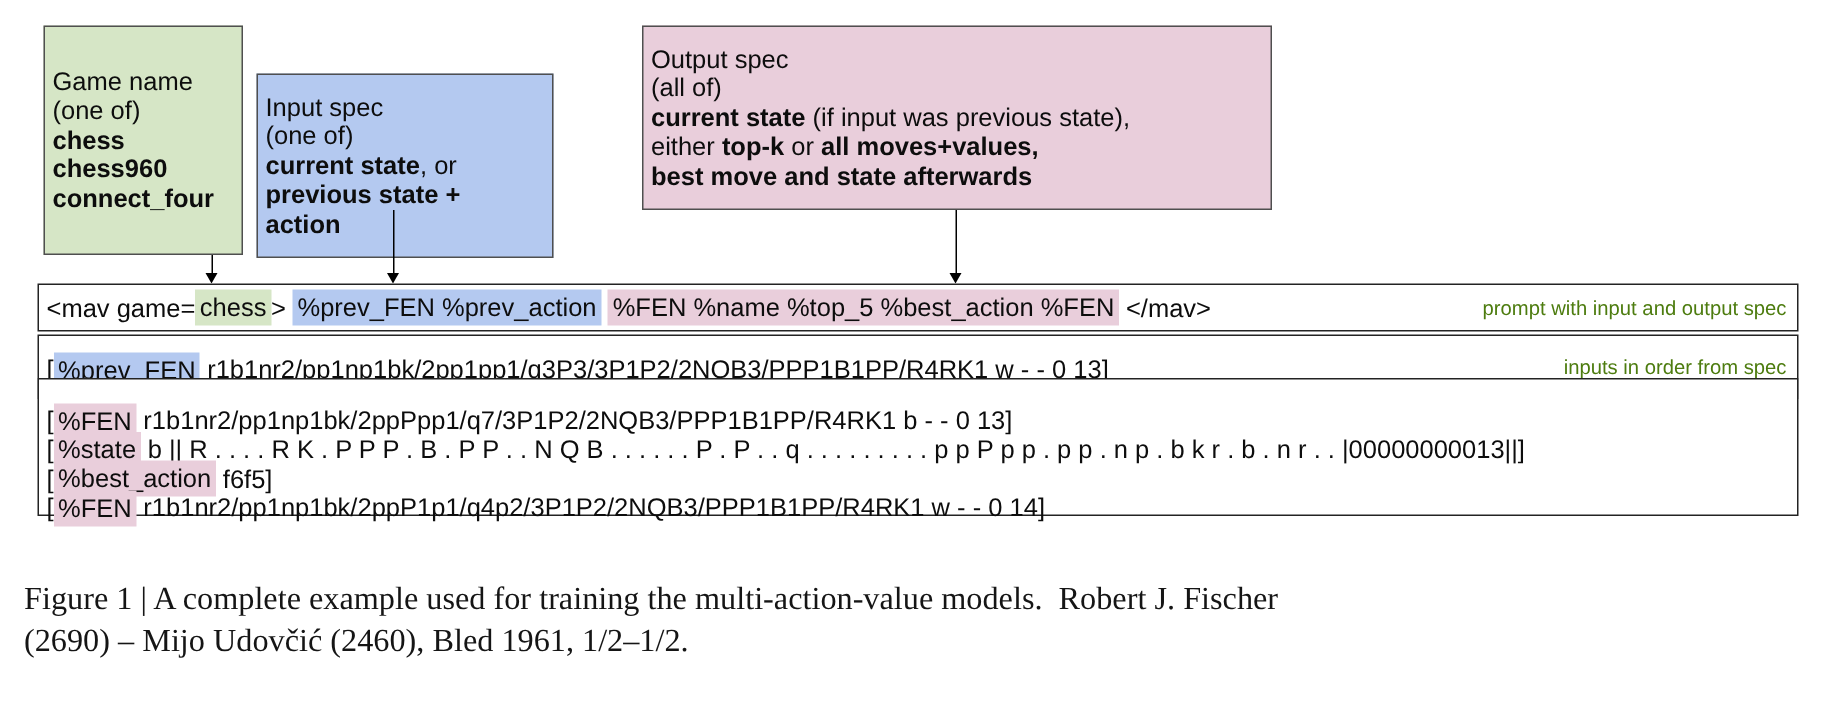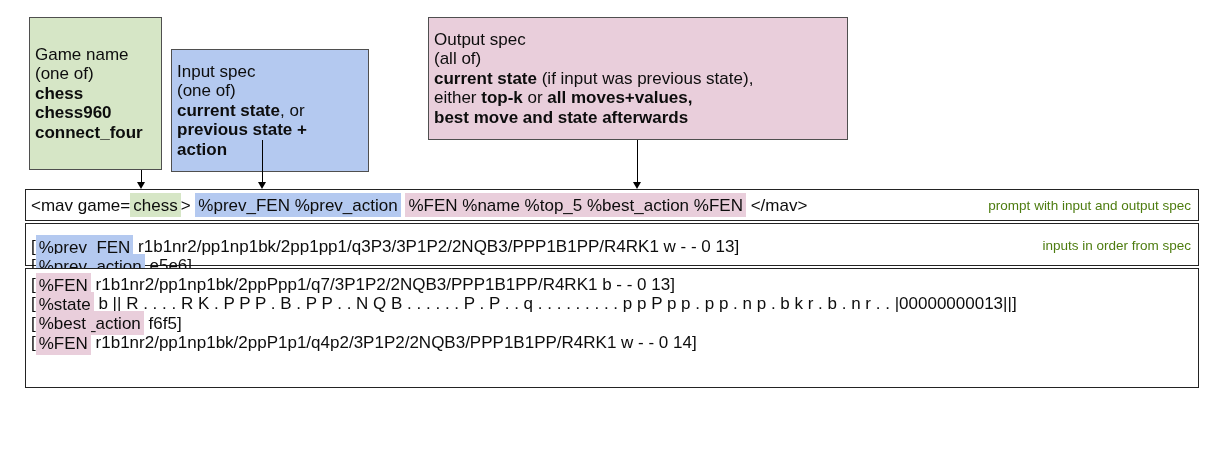--- a/index.html
+++ b/index.html
@@ -22,21 +22,21 @@
   .arrow-head{position:absolute;bottom:0;left:0;width:0;height:0;
     border-left:4.5px solid transparent;border-right:4.5px solid transparent;border-top:7px solid #000;}
   #arrow-game{left:137px;top:170px;height:19px;}
   #arrow-input{left:258px;top:140px;height:49px;}
   #arrow-output{left:633px;top:140px;height:49px;}
 
   
   .bar{position:absolute;box-sizing:border-box;border:1.6px solid #232323;background:#fff;}
   #bar-prompt{left:25px;top:189px;width:1174px;height:32px;display:flex;align-items:center;justify-content:space-between;}
   #bar-inputs{left:25px;top:223px;width:1174px;height:43px;padding-top:13px;}
-  #bar-outputs{left:25px;top:268px;width:1174px;height:120px;padding-top:6px;}
+  #bar-outputs{left:25px;top:252px;width:1174px;height:92px;padding-top:18px;}
   .code-line{white-space:pre;font-size:17px;line-height:19.4px;color:#0d0d0d;padding-left:5px;}
   #bar-prompt .code-line{line-height:1;}
   .hl{padding:2.5px 3px;}
   .hl-green{background:var(--c-green,#d6e6c6);}
   .hl-blue{background:var(--c-blue,#b4c9f0);}
   .hl-pink{background:var(--c-pink,#e9cedb);}
   .bar-label{font-size:13.5px;color:#4d7c0f;padding-right:7px;white-space:nowrap;}
   .bar-label.floating{position:absolute;right:0;top:50%;transform:translateY(-50%);}
 
   
@@ -99,14 +99,18 @@
 
   <div class="bar" id="bar-outputs">
     <div>
         <div class="code-line"><span>[</span><span class="hl hl-pink">%FEN</span><span> r1b1nr2/pp1np1bk/2ppPpp1/q7/3P1P2/2NQB3/PPP1B1PP/R4RK1 b - - 0 13]</span></div>
         <div class="code-line"><span>[</span><span class="hl hl-pink">%state</span><span> b || R . . . . R K . P P P . B . P P . . N Q B . . . . . . P . P . . q . . . . . . . . . p p P p p . p p . n p . b k r . b . n r . . |00000000013||]</span></div>
         <div class="code-line"><span>[</span><span class="hl hl-pink">%best_action</span><span> f6f5]</span></div>
         <div class="code-line"><span>[</span><span class="hl hl-pink">%FEN</span><span> r1b1nr2/pp1np1bk/2ppP1p1/q4p2/3P1P2/2NQB3/PPP1B1PP/R4RK1 w - - 0 14]</span></div>
       </div>
   </div>
 
+  <div id="caption">
+    <div>Figure 1 | A complete example used for training the multi-action-value models.  Robert J. Fischer</div>
+    <div>(2690) – Mijo Udovčić (2460), Bled 1961, 1/2–1/2.</div>
+  </div>
 
 </div>
 
 </body></html>

